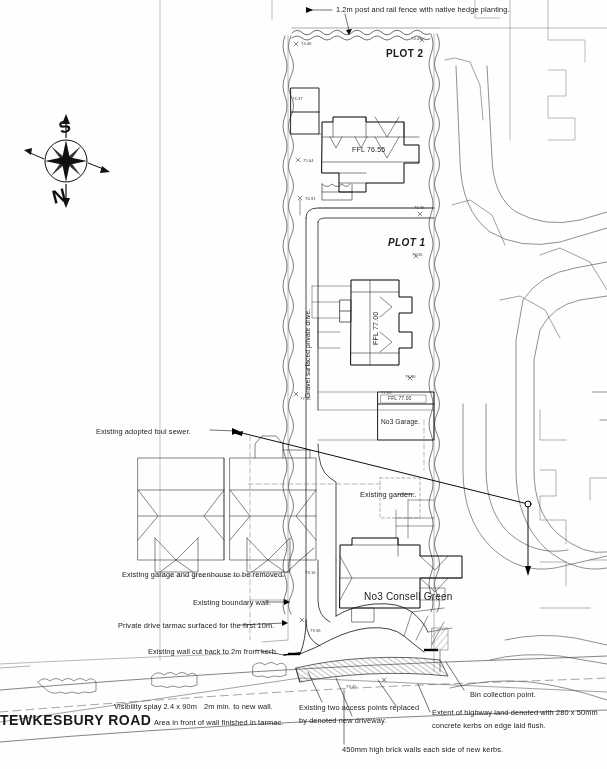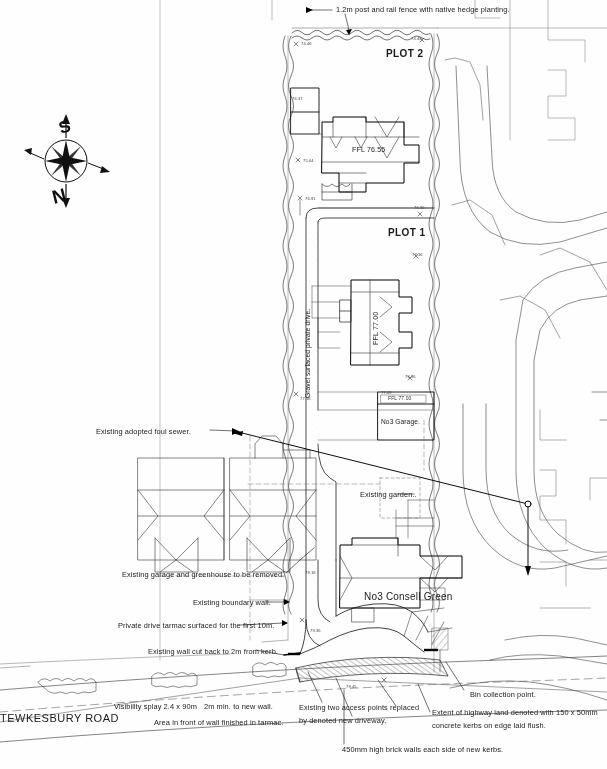--- a/index.html
+++ b/index.html
@@ -23,21 +23,21 @@
     color:#1a1a1a;
     white-space:nowrap;
     letter-spacing:.1px;
     line-height:1.25;
   }
   .lbl.sm{font-size:6.6px;}
   .lbl.xs{font-size:5px;color:#333;}
   .lbl.tiny{font-size:4.1px;color:#444;}
   .lbl.plot{font-size:10px;font-weight:bold;letter-spacing:.4px;}
   .lbl.house{font-size:10px;font-weight:normal;letter-spacing:.2px;}
-  .lbl.road{font-size:11px;font-weight:normal;letter-spacing:.5px;}
+  .lbl.road{font-size:14px;font-weight:bold;letter-spacing:.5px;}
   .lbl.ffl{font-size:7px;font-weight:normal;letter-spacing:.2px;}
   .lbl.rot{
     transform-origin:0 0;
     transform:rotate(-90deg);
   }
   .compass{position:absolute;}
 </style>
 </head>
 <body>
 
@@ -431,21 +431,21 @@
     <text x="43" y="30" font-family="'Liberation Sans',sans-serif" font-size="17" font-weight="bold" fill="#111" transform="rotate(-18 43 30)">S</text>
     <text x="36" y="100" font-family="'Liberation Sans',sans-serif" font-size="19" font-weight="bold" fill="#111" transform="rotate(-14 36 100)">N</text>
   </svg>
 
   <div class="lbl" style="left:336px;top:5px;">1.2m post and rail fence with native hedge planting.</div>
 
   <div class="lbl plot" style="left:386px;top:48px;">PLOT 2</div>
 
   <div class="lbl ffl" style="left:352px;top:146px;">FFL 76.55</div>
 
-  <div class="lbl plot" style="left:388px;top:227px;">PLOT 1</div>
+  <div class="lbl plot" style="left:388px;top:237px;font-style:italic;">PLOT 1</div>
 
   <div class="lbl ffl rot" style="left:372px;top:345px;">FFL 77.00</div>
 
   <div class="lbl rot" style="left:304px;top:398px;font-size:6.6px;">Gravel surfaced private drive.</div>
 
   <div class="lbl xs" style="left:388px;top:395px;">FFL 77.00</div>
 
   <div class="lbl sm" style="left:381px;top:418px;">No3 Garage.</div>
 
   <div class="lbl" style="left:96px;top:427px;">Existing adopted foul sewer.</div>
@@ -469,21 +469,21 @@
   <div class="lbl" style="left:204px;top:702px;">2m min. to new wall.</div>
 
   <div class="lbl" style="left:154px;top:718px;">Area in front of wall finished in tarmac.</div>
 
   <div class="lbl" style="left:299px;top:703px;">Existing two access points replaced</div>
 
   <div class="lbl" style="left:299px;top:716px;">by denoted new driveway.</div>
 
   <div class="lbl" style="left:470px;top:690px;">Bin collection point.</div>
 
-  <div class="lbl" style="left:432px;top:708px;">Extent of highway land denoted with 150 x 50mm</div>
+  <div class="lbl" style="left:432px;top:708px;">Extent of highway land denoted with 280 x 50mm</div>
 
   <div class="lbl" style="left:432px;top:721px;">concrete kerbs on edge laid flush.</div>
 
   <div class="lbl" style="left:342px;top:745px;">450mm high brick walls each side of new kerbs.</div>
 
   <div class="lbl tiny" style="left:301px;top:41px;">74.46</div>
   <div class="lbl tiny" style="left:411px;top:36px;">74.49</div>
   <div class="lbl tiny" style="left:292px;top:96px;">76.37</div>
   <div class="lbl tiny" style="left:303px;top:158px;">75.64</div>
   <div class="lbl tiny" style="left:305px;top:196px;">76.91</div>

